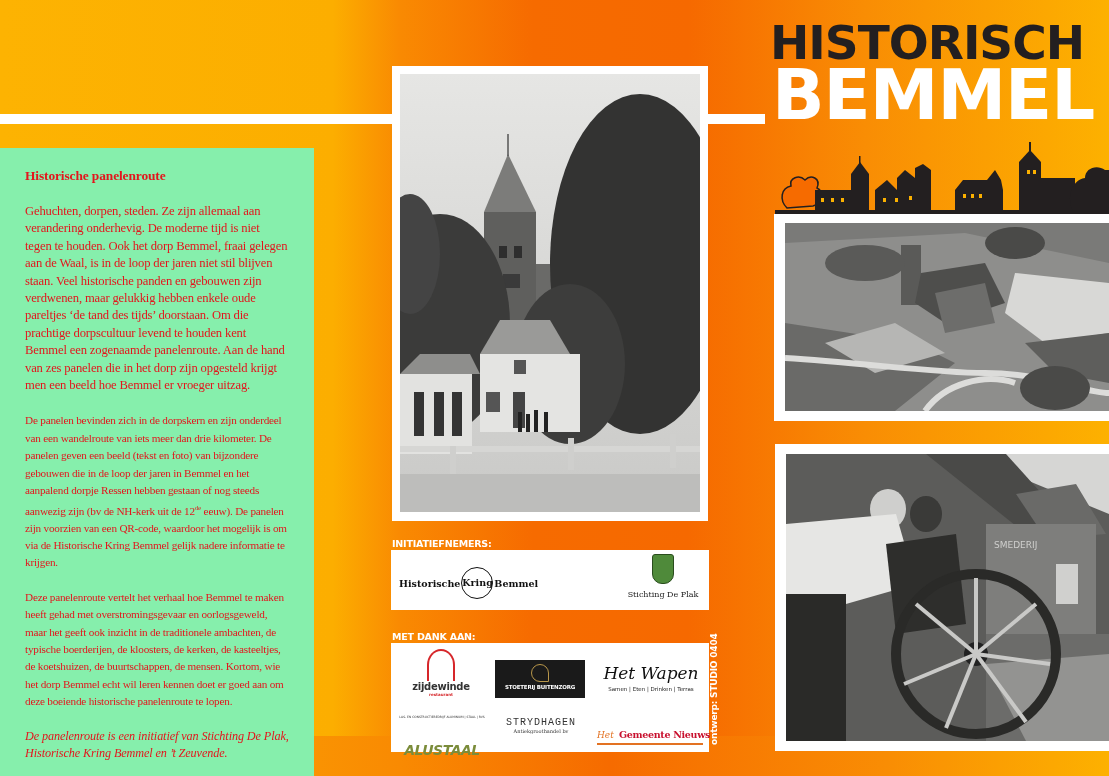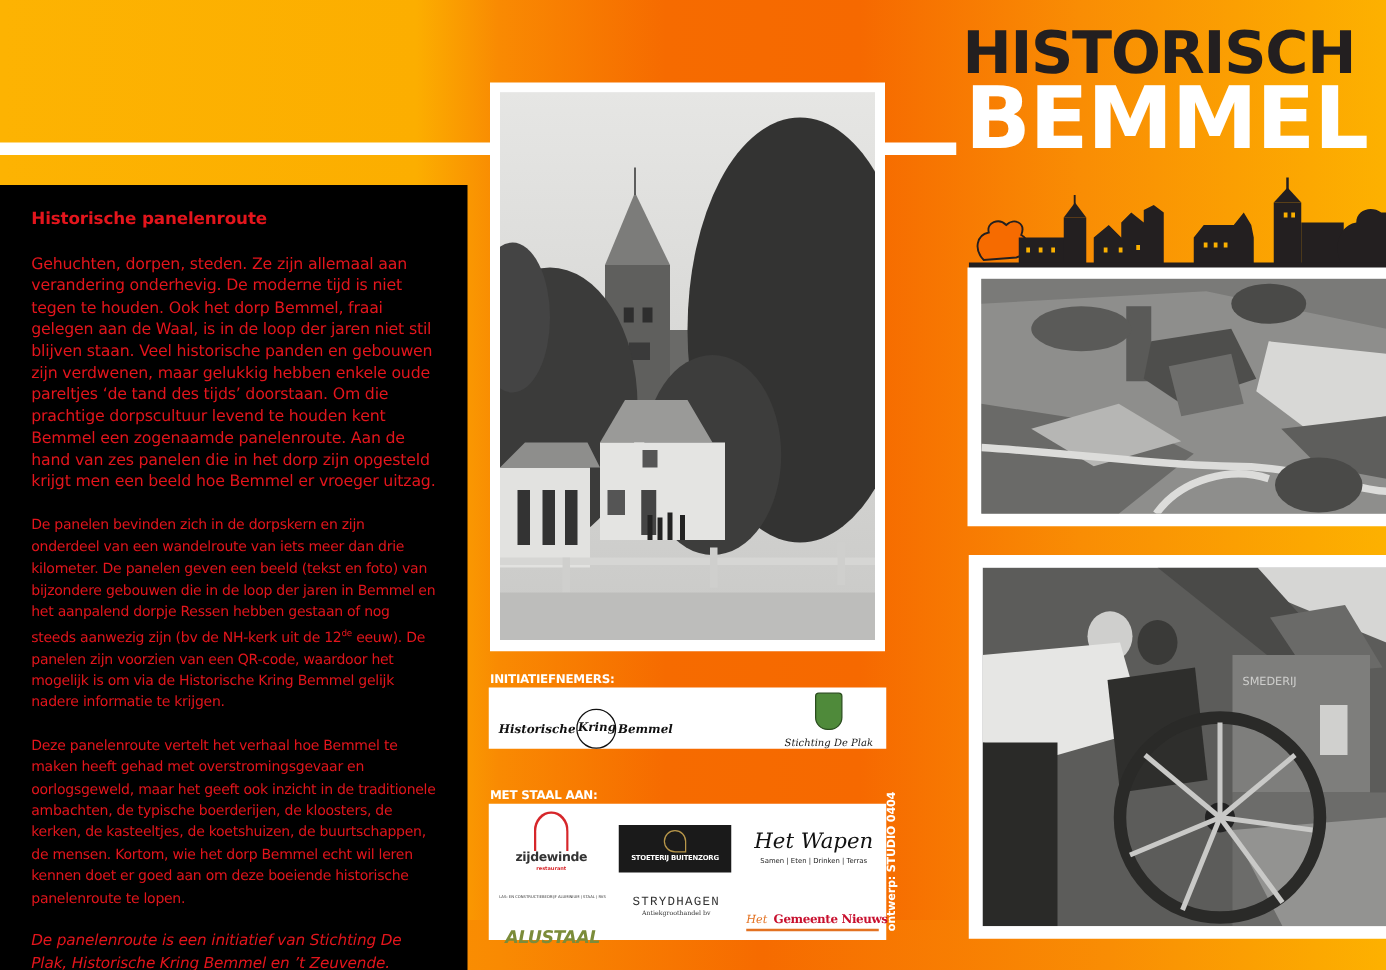--- a/index.html
+++ b/index.html
@@ -10,23 +10,24 @@
   }
   .bg-bottom {
     position:absolute; left:0; right:0; bottom:0; height:40px;
     background: linear-gradient(90deg, #fdb302 0%, #f98a02 36%, #f66b00 55%, #f98d04 80%, #fdb100 100%);
   }
   .stripe {
     position:absolute; background:#fff;
   }
   
   .text-panel {
-    position:absolute; left:0; top:148px; width:374px; height:628px; background:#000000;
+    position:absolute; left:0; top:148px; width:314px; height:628px; background:#86efac;
     box-sizing:border-box; padding:20px 25px 0 25px;
     color:#e3151c;
+    font-family:Liberation Serif, serif;
   }
   .text-panel h2 {
     font-size:13.4px; font-weight:bold; margin:0 0 19px 0; letter-spacing:-0.1px;
   }
   .text-panel p.lead {
     font-size:12.6px; line-height:17.4px; margin:0 0 18px 0; letter-spacing:-0.15px;
   }
   .text-panel p.body {
     font-size:11.2px; line-height:17.4px; margin:0 0 17px 0; letter-spacing:-0.2px;
   }
@@ -181,21 +182,21 @@
     <rect x="116" y="22" width="20" height="60" fill="#5a5a58"></rect>
     <polygon points="136,50 200,40 220,80 160,100 130,80" fill="#4e4e4c"></polygon>
     <polygon points="150,70 200,60 210,100 160,110" fill="#6d6d6b"></polygon>
     <ellipse cx="230" cy="20" rx="30" ry="16" fill="#4a4a48"></ellipse>
     <ellipse cx="80" cy="40" rx="40" ry="18" fill="#5a5a58"></ellipse>
     <ellipse cx="270" cy="165" rx="35" ry="22" fill="#4a4a48"></ellipse>
   </svg>
 </div>
 
 <div class="frame" style="left:775px;top:444px;width:334px;height:307px;"></div>
-<div class="photo" style="left:786px;top:454px;width:323px;height:287px;background:#e5e5e5;">
+<div class="photo" style="left:786px;top:454px;width:323px;height:287px;background:#c2410c;">
   <svg width="323" height="287" viewBox="0 0 323 287">
     <rect width="323" height="287" fill="#5c5c5a"></rect>
     <polygon points="180,0 323,0 323,60 250,30" fill="#d6d6d4"></polygon>
     <polygon points="140,0 220,0 310,100 240,80" fill="#4a4a48"></polygon>
     <polygon points="230,40 290,30 320,80 260,85" fill="#6a6a68"></polygon>
     <rect x="200" y="70" width="110" height="110" fill="#7e7e7c"></rect>
     <rect x="270" y="110" width="22" height="40" fill="#d0d0ce"></rect>
     <rect x="205" y="82" width="30" height="14" fill="none"></rect>
     <text x="208" y="94" font-size="9" fill="#cfcfcd" font-family="DejaVu Sans, sans-serif">SMEDERIJ</text>
     <rect x="200" y="180" width="123" height="107" fill="#6c6c6a"></rect>
@@ -215,33 +216,33 @@
       <line x1="190" y1="200" x2="264" y2="210"></line>
       <line x1="190" y1="200" x2="240" y2="268"></line>
       <line x1="190" y1="200" x2="160" y2="274"></line>
       <line x1="190" y1="200" x2="118" y2="230"></line>
       <line x1="190" y1="200" x2="130" y2="150"></line>
     </g>
   </svg>
 </div>
 
 <div class="section-label" style="left:392px;top:538px;">INITIATIEFNEMERS:</div>
-<div class="logo-box" style="left:391px;top:550px;width:318px;height:49px;font-style:italic;">
+<div class="logo-box" style="left:391px;top:550px;width:318px;height:60px;">
   <div class="logo" style="left:8px;top:18px;width:128px;height:30px;font-family:'DejaVu Serif',serif;font-weight:bold;font-size:9.5px;color:#111;white-space:nowrap;display:flex;align-items:center;gap:1px;">
     <span>Historische</span>
     <span style="display:inline-block;border:1px solid #111;border-radius:50%;width:30px;height:30px;line-height:30px;text-align:center;">Kring</span>
     <span>Bemmel</span>
   </div>
   <div class="logo" style="left:232px;top:2px;width:80px;height:60px;">
     <div style="width:20px;height:28px;margin:2px auto 6px;background:#4f8a3a;border-radius:3px 3px 10px 10px;border:1px solid #2a4d1e;"></div>
     <div style="font-family:'DejaVu Serif',serif;font-size:8px;color:#222;">Stichting De Plak</div>
   </div>
 </div>
 
-<div class="section-label" style="left:392px;top:631px;">MET STAAL AAN:</div>
+<div class="section-label" style="left:392px;top:631px;">MET DANK AAN:</div>
 <div class="logo-box" style="left:391px;top:643px;width:318px;height:109px;">
   <div class="logo" style="left:10px;top:6px;width:80px;height:56px;font-weight:bold;">
     <div style="width:24px;height:30px;margin:0 auto;border-left:2px solid #d6262a;border-right:2px solid #d6262a;border-top:2px solid #d6262a;border-radius:50% 50% 0 0;"></div>
     <div style="font-size:10px;color:#333;letter-spacing:-0.3px;">zijdewinde</div>
     <div style="font-size:4px;color:#d6262a;">restaurant</div>
   </div>
   <div class="logo" style="left:104px;top:17px;width:90px;height:38px;background:#1a1a1a;">
     <div style="width:16px;height:16px;margin:4px auto 2px;border:1.5px solid #b8974a;border-radius:50% 50% 0 50%;"></div>
     <div style="font-size:5.5px;font-weight:bold;color:#fff;letter-spacing:-0.2px;">STOETERIJ BUITENZORG</div>
   </div>

